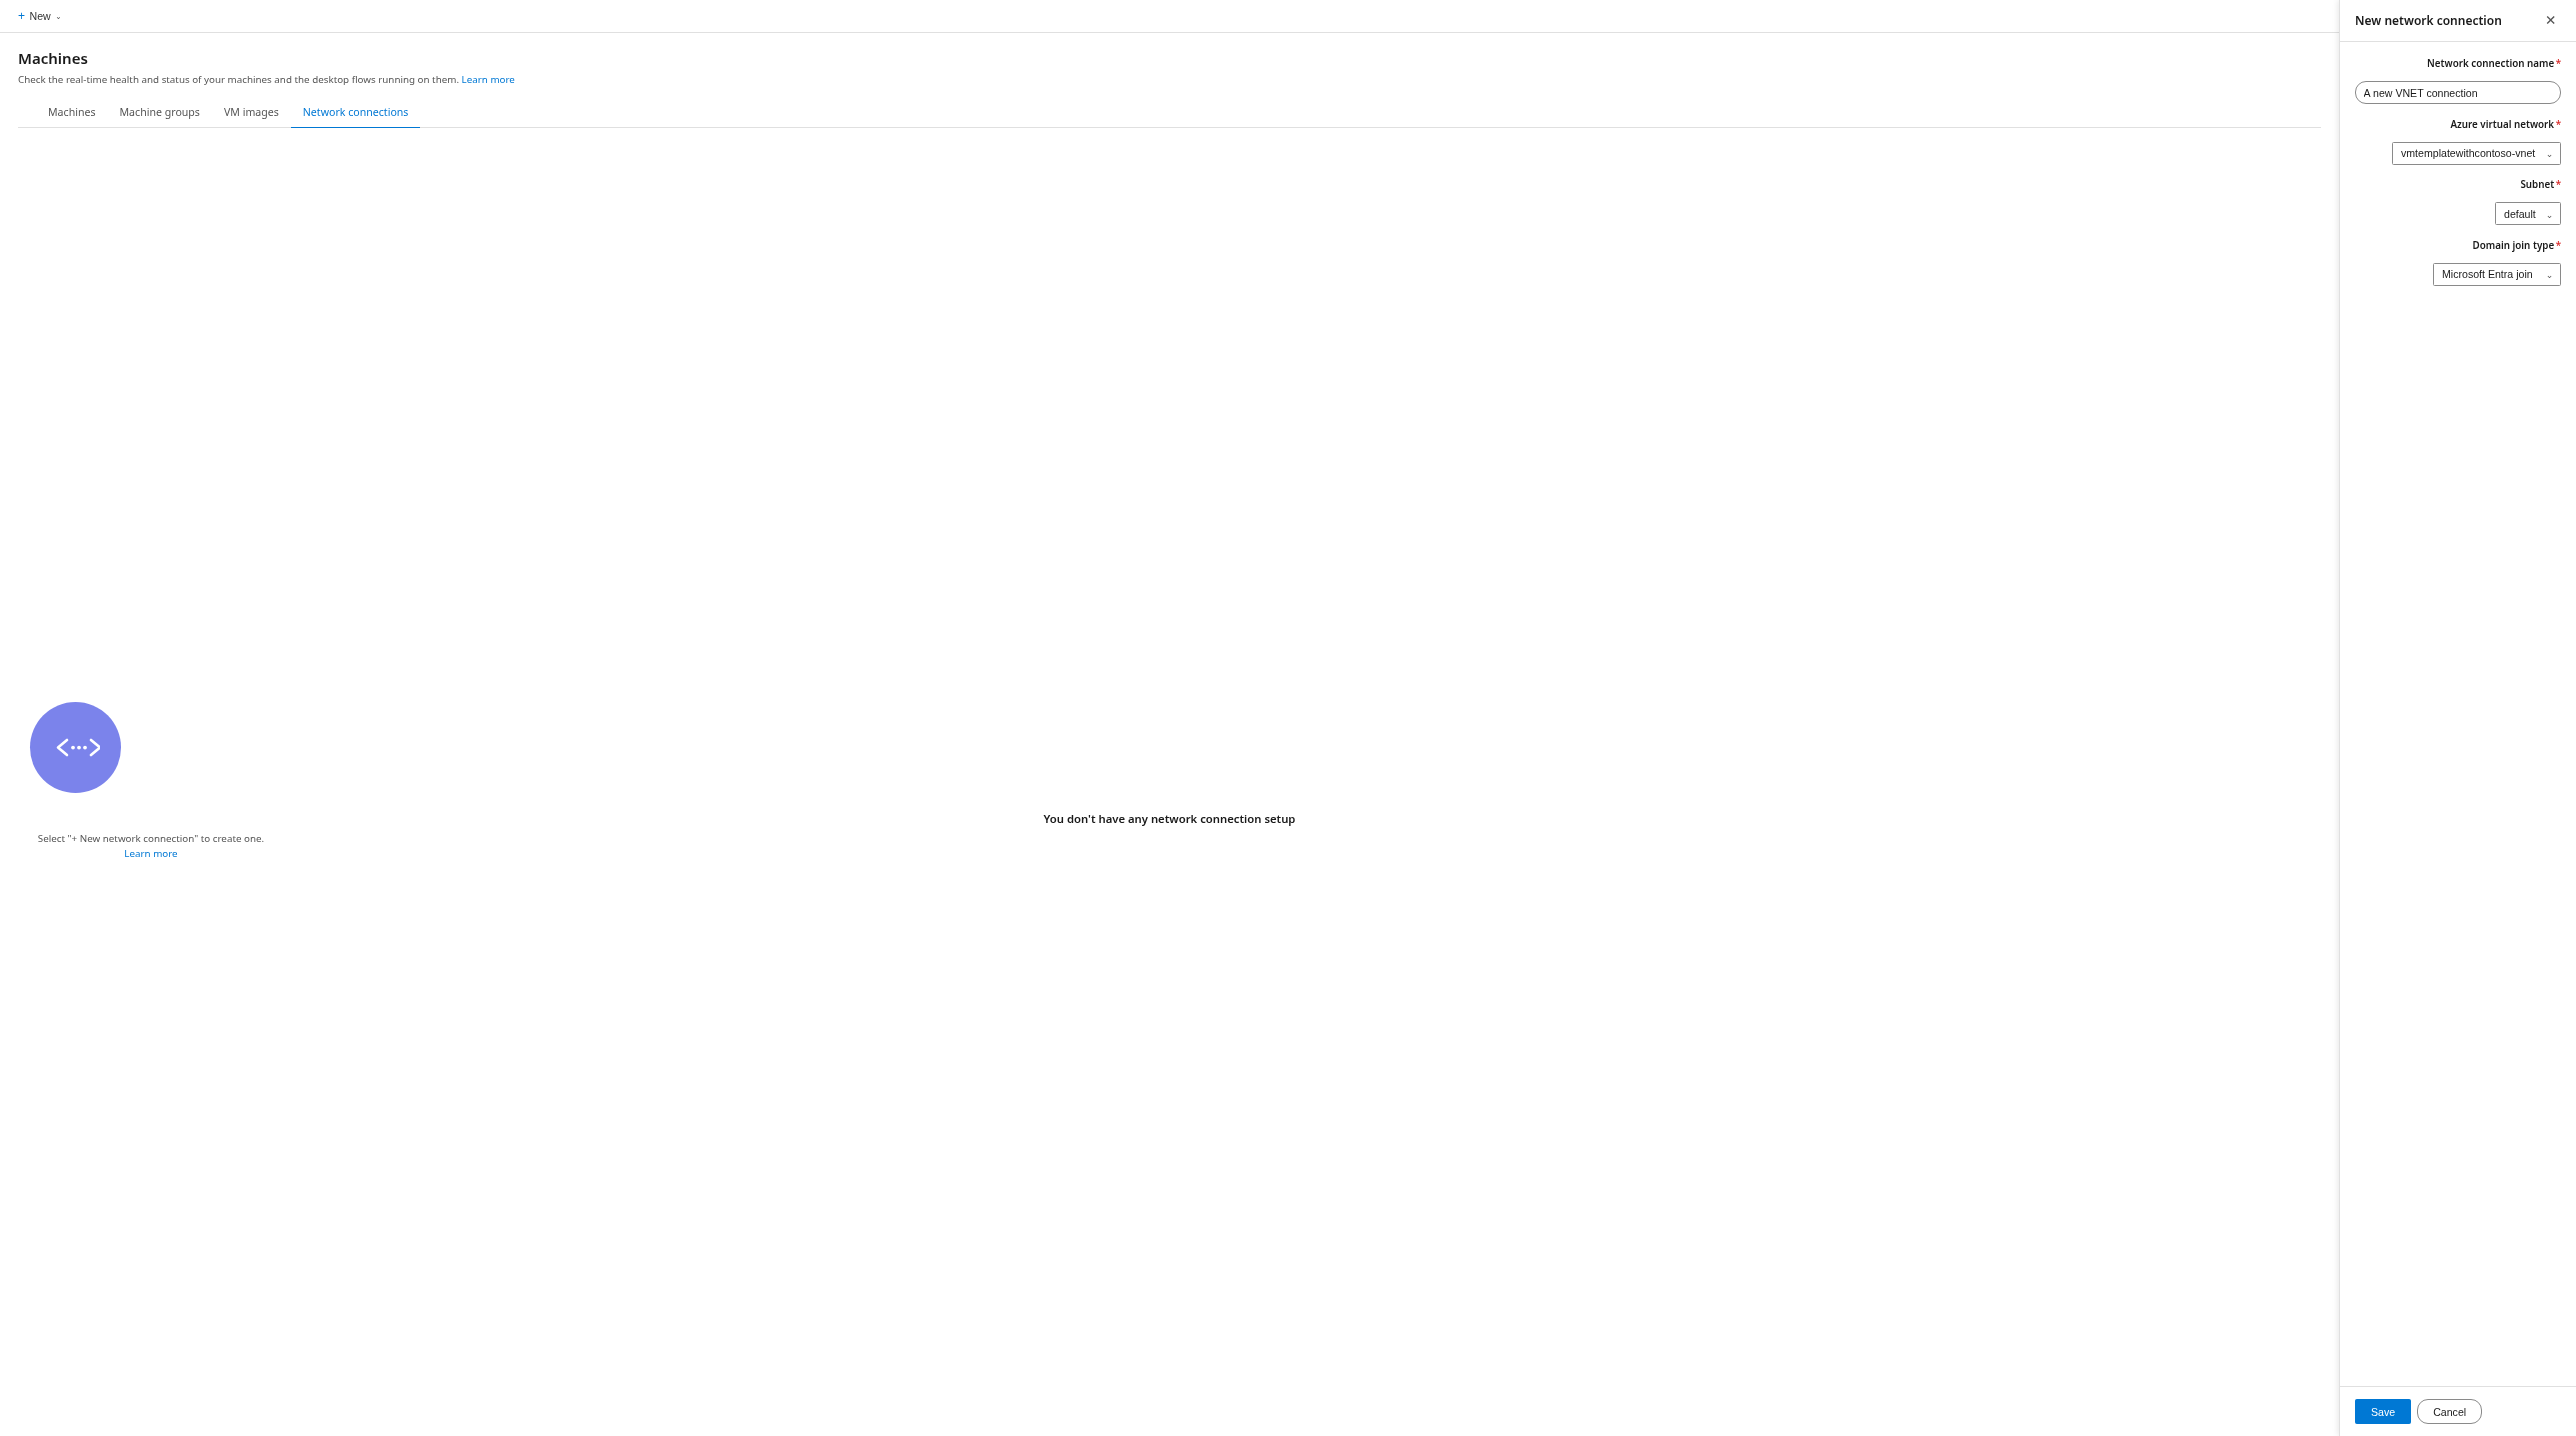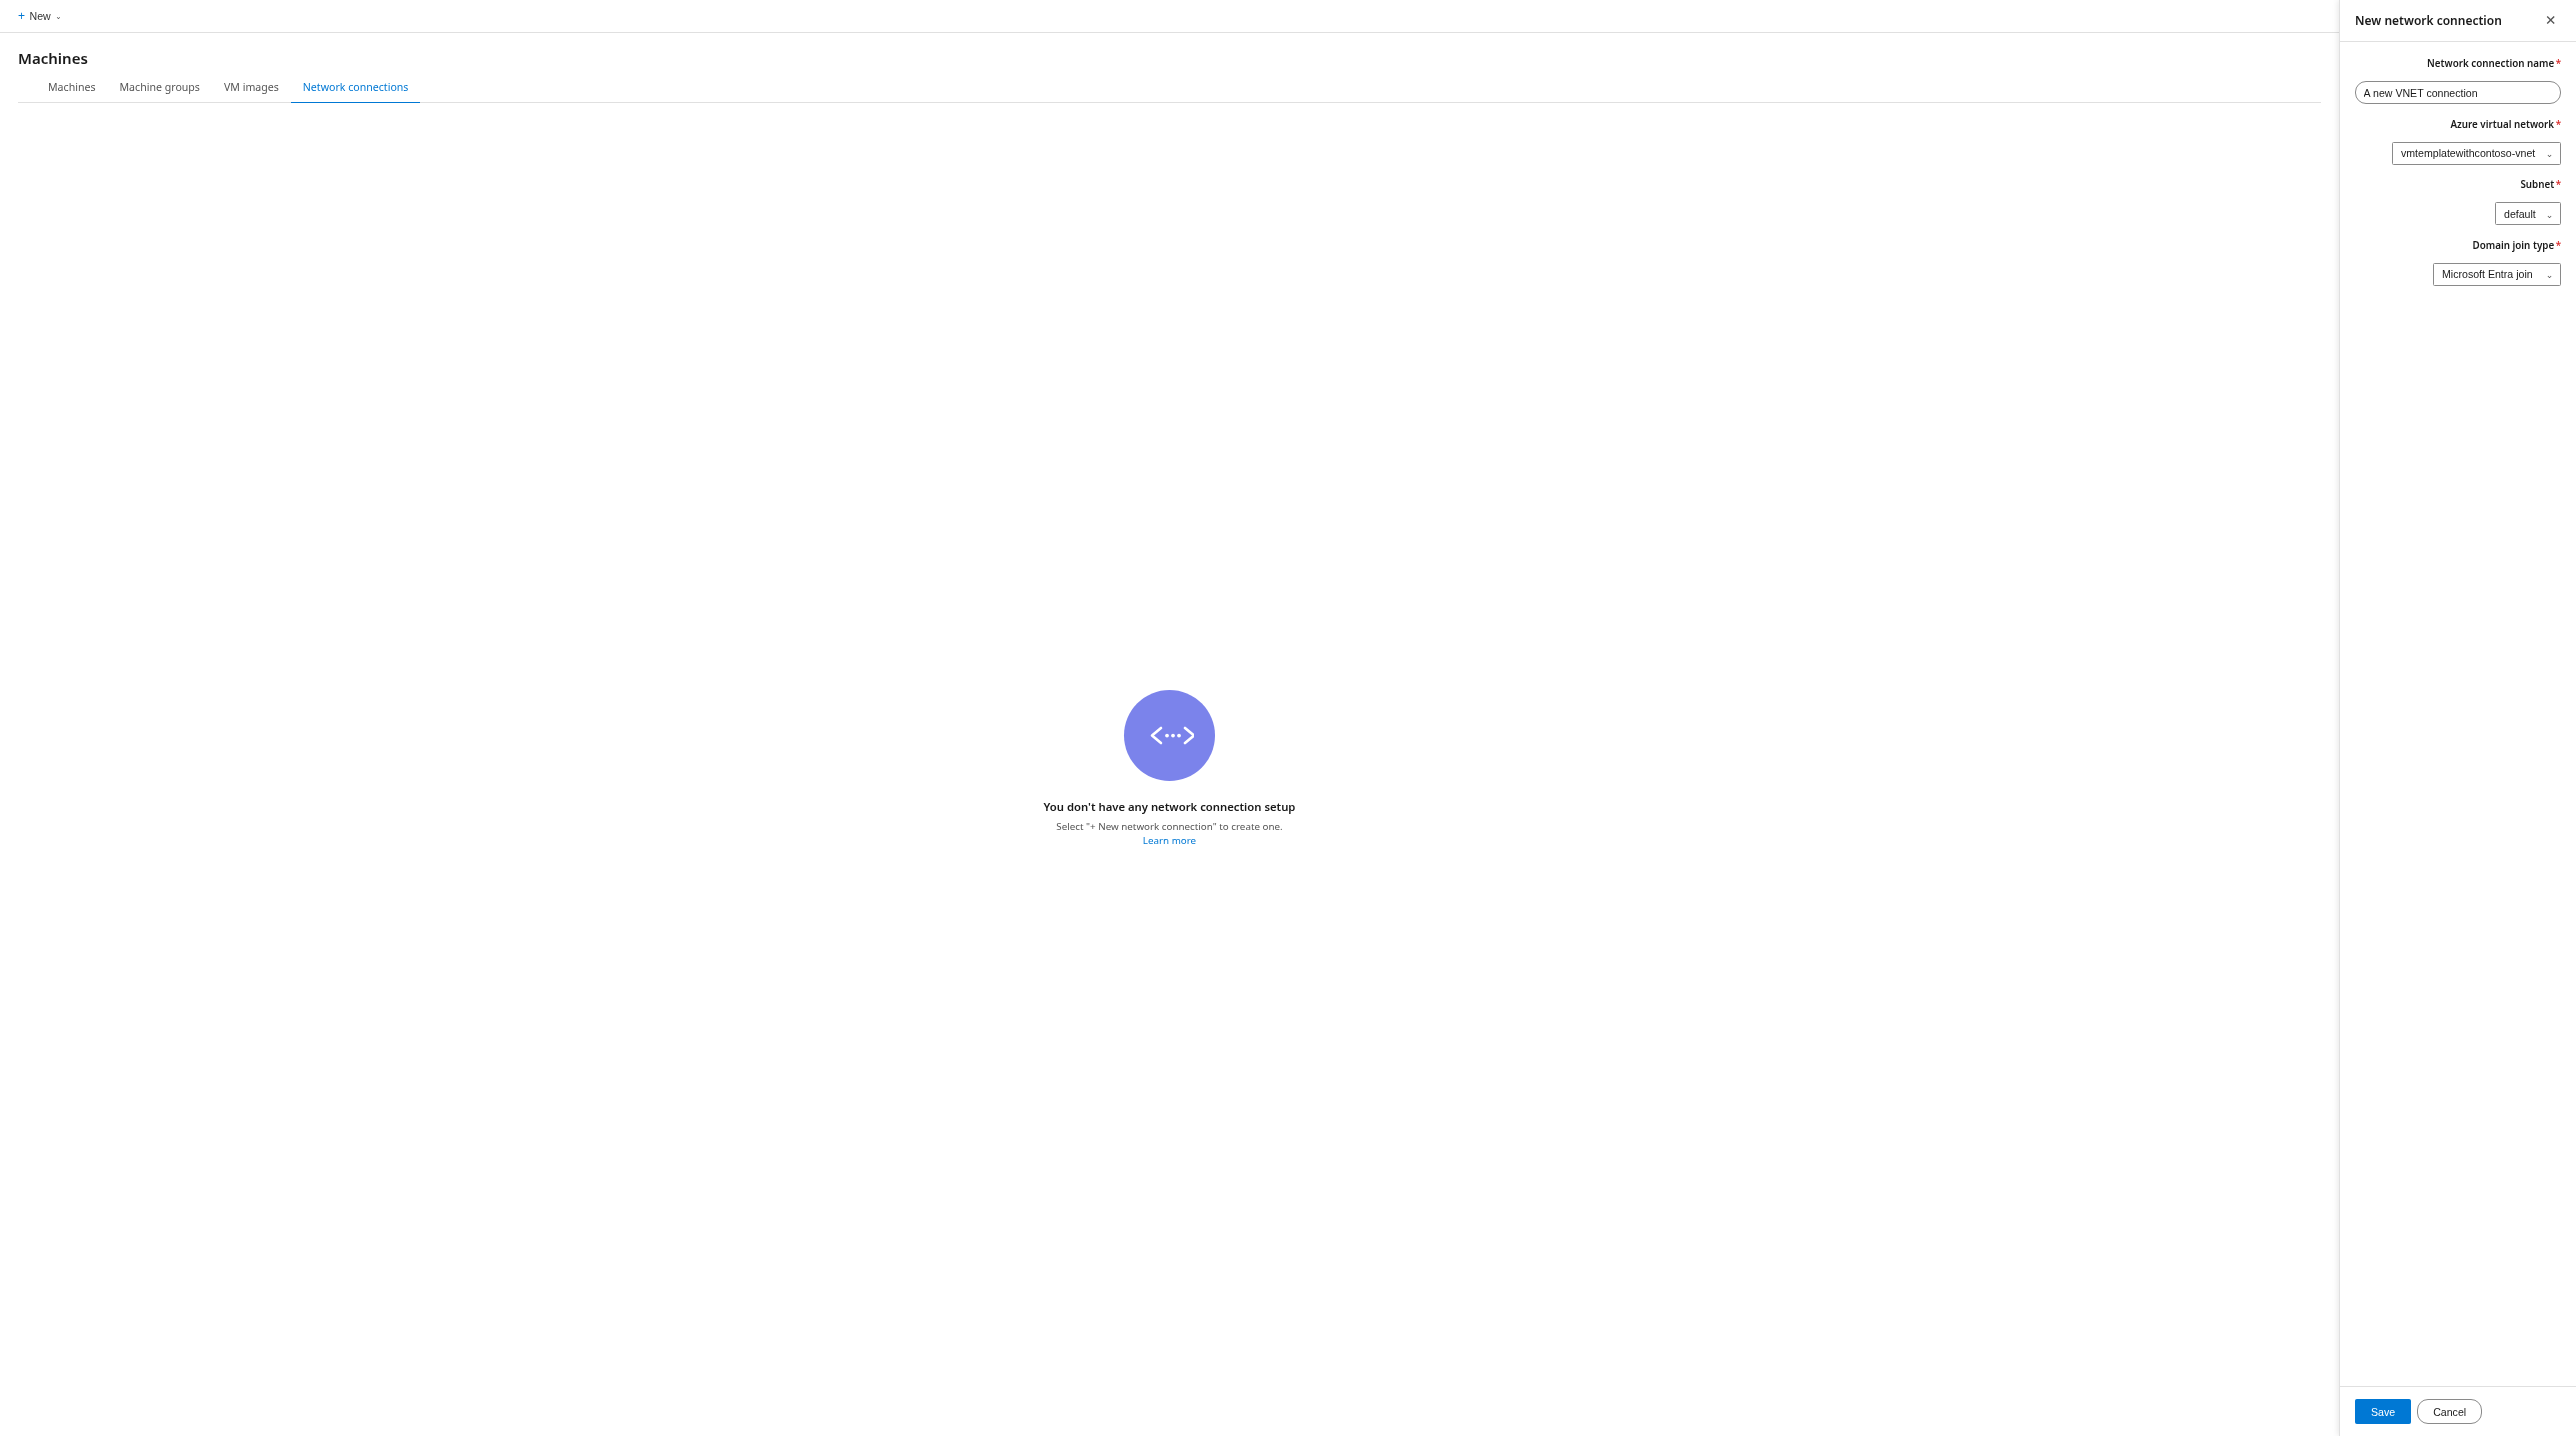--- a/index.html
+++ b/index.html
@@ -94,21 +94,20 @@
       color: #0078d4;
       border-bottom: 1.5px solid #0078d4;
       font-weight: 400;
     }
 
     
     .empty-state {
       flex: 1;
       display: flex;
       flex-direction: column;
-      align-items: center;
       justify-content: center;
       padding: 30px;
       background: #fff;
     }
     .empty-icon-circle {
       width: 91px;
       height: 91px;
       border-radius: 50%;
       background: #7b83eb;
       display: flex;
@@ -278,20 +277,24 @@
   <div class="top-bar">
     <button class="new-button">
       <span class="plus-icon">+</span>
       <span>New</span>
       <span class="chevron-icon">⌄</span>
     </button>
   </div>
 
   <div class="page-header">
     <div class="page-title">Machines</div>
+    <div class="page-subtitle">
+      <span>Check the real-time health and status of your machines and the desktop flows running on them.</span>
+      <a href="#">Learn more</a>
+    </div>
 
     <div class="tabs">
       <div class="tab">Machines</div>
       <div class="tab">Machine groups</div>
       <div class="tab">VM images</div>
       <div class="tab active">Network connections</div>
     </div>
   </div>
 
   <div class="empty-state">

